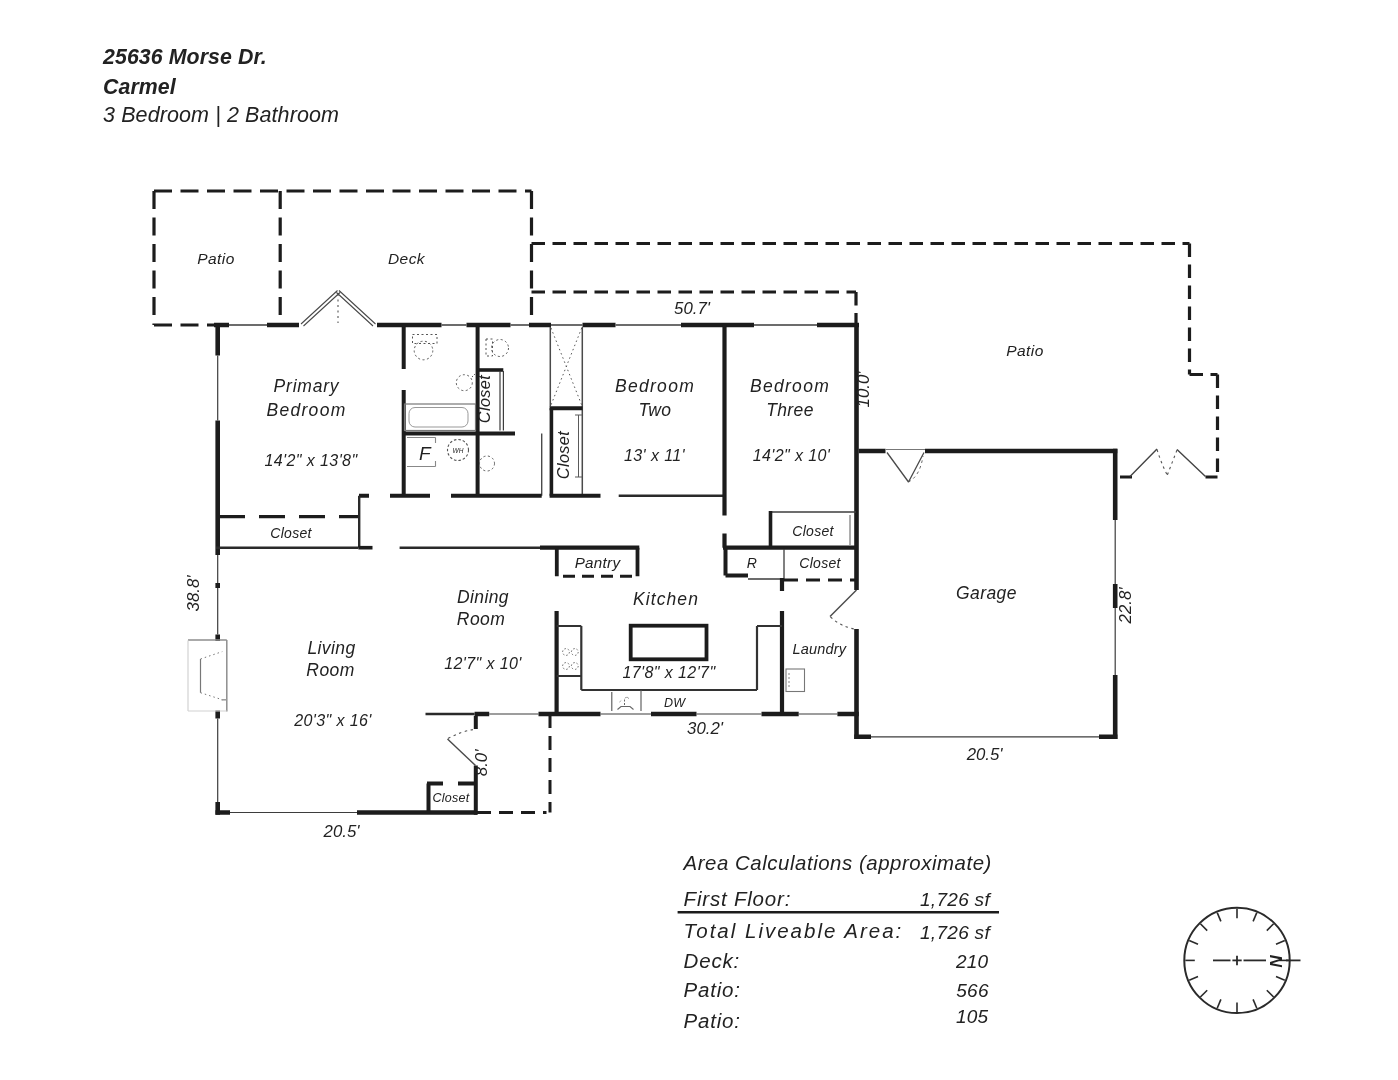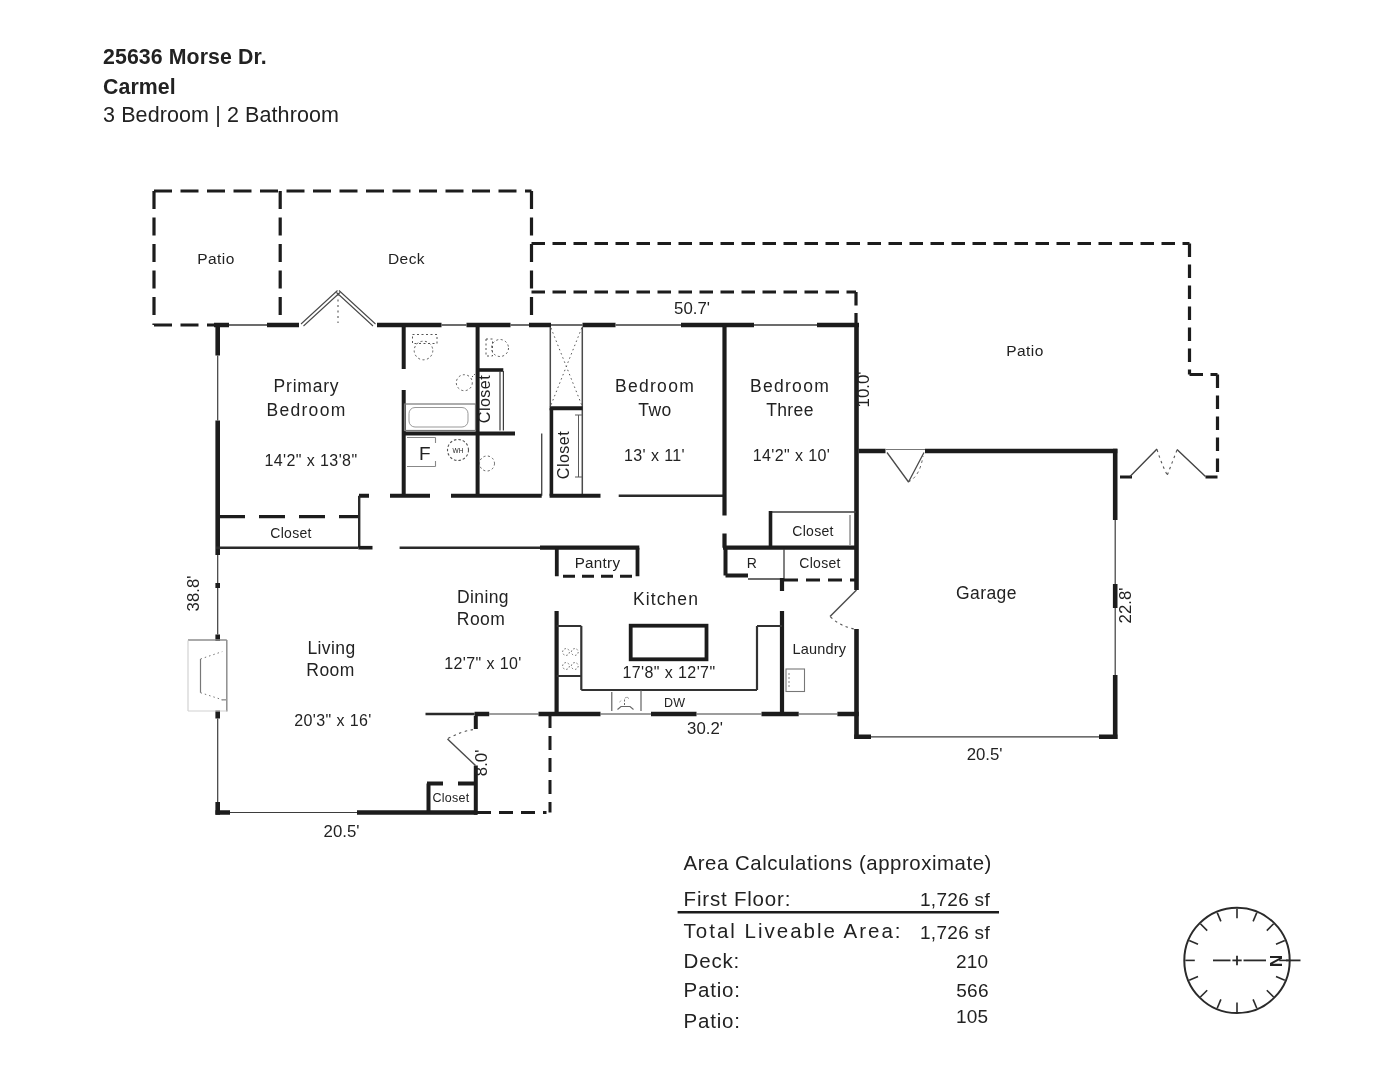--- a/index.html
+++ b/index.html
@@ -1,16 +1,16 @@
 <!DOCTYPE html>
 <html><head>
 <meta charset="utf-8">
 <style>
   html,body{margin:0;padding:0;background:#ffffff;}
-  .page{width:1398px;height:1080px;position:relative;background:#fff;font-family:"Liberation Sans",sans-serif;}
+  .page{width:1398px;height:1080px;position:relative;background:#fff;font-family:"Liberation Sans",sans-serif;font-style:italic;}
   svg text{font-family:"Liberation Sans",sans-serif;fill:#222;}
 </style>
 </head>
 <body>
 <div class="page">
 <svg width="1398" height="1080" viewBox="0 0 1398 1080">
 <rect x="0" y="0" width="1398" height="1080" fill="#ffffff"></rect>
 
 <text x="103" y="64" font-size="21.3" font-weight="bold" letter-spacing="0.1">25636 Morse Dr.</text>
 

